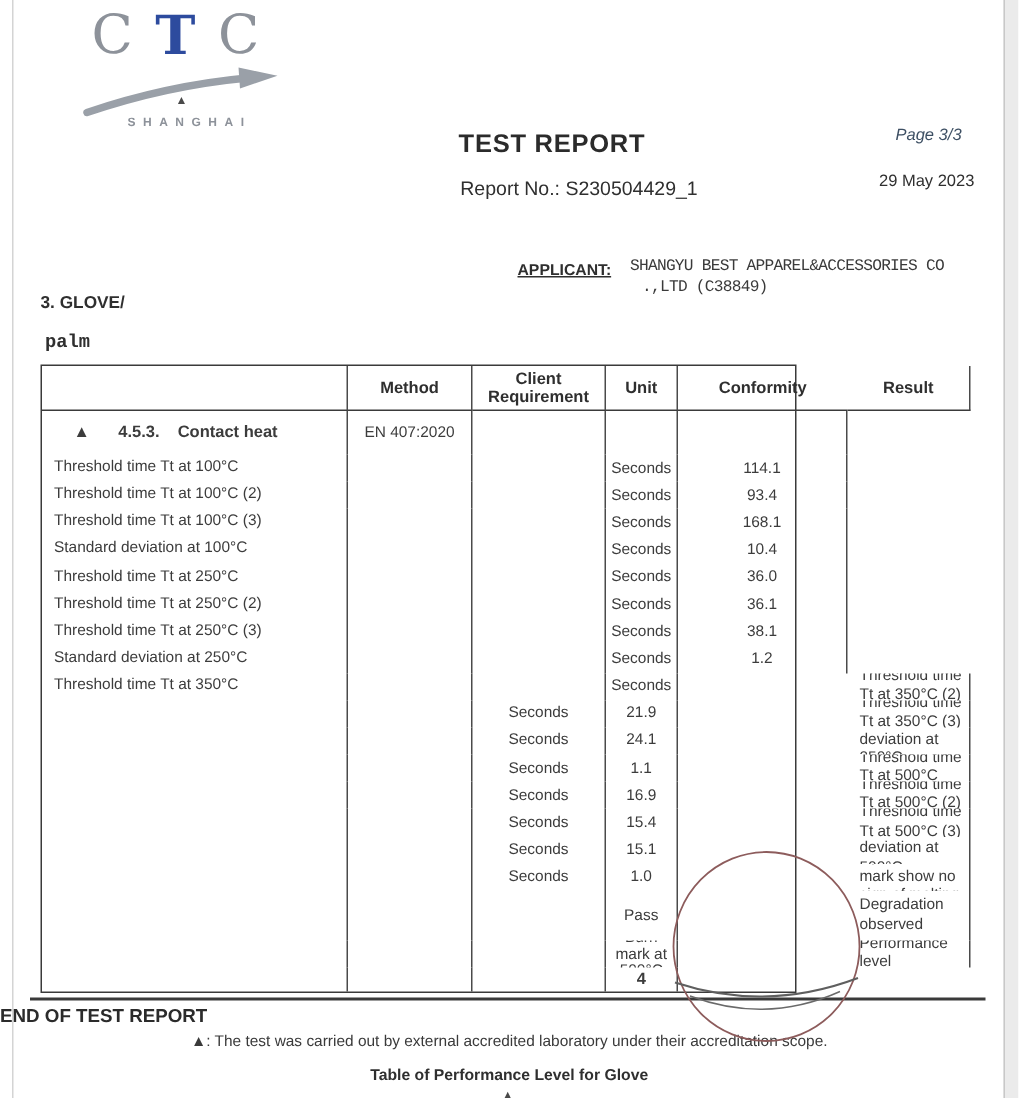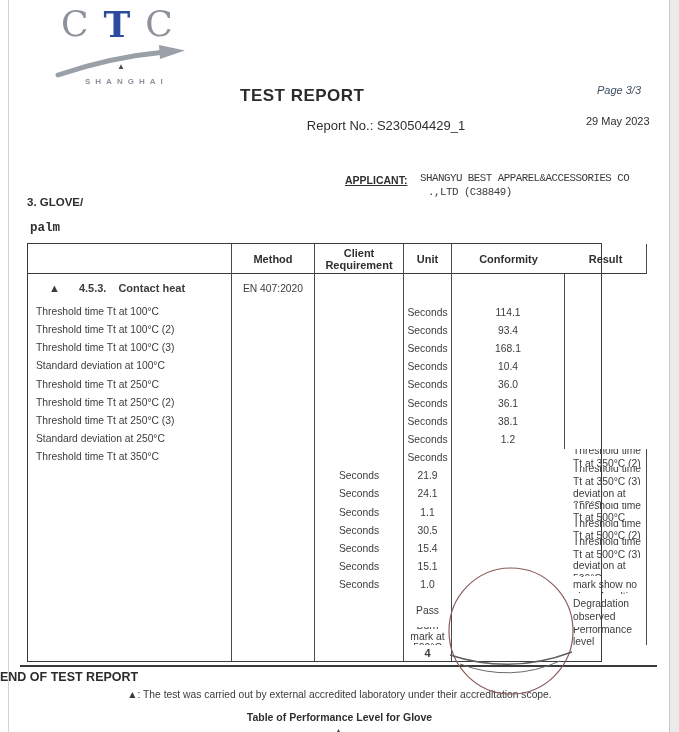--- a/index.html
+++ b/index.html
@@ -26,35 +26,35 @@
     font-size: 36px; color: #8d929a; display: flex; gap: 15px; line-height: 1;
   }
   .logo-letters .t { color: #2d4b9e; font-weight: bold; }
   .logo-arrow { position: absolute; left: -2px; top: 38px; }
   .logo-caret { position: absolute; left: 62px; top: 56px; font-size: 8px; color: #4a4a4a; }
   .logo-city {
     position: absolute; left: 30px; top: 71px;
     font-size: 8px; font-weight: bold; letter-spacing: 5px; color: #8d929a;
   }
 
-  .title { left: 240px; top: 86px; width: 256px; font-size: 17px; font-weight: bold; letter-spacing: 0.5px; color: #2b2b2b; }
+  .title { left: 240px; top: 86px; width: 256px; text-align: center; font-size: 17px; font-weight: bold; letter-spacing: 0.5px; color: #2b2b2b; }
   .report-no { left: 256px; top: 118px; width: 260px; text-align: center; font-size: 13px; color: #2f2f2f; }
   .page-label { left: 597px; top: 84px; font-size: 11px; color: #3d4f63; font-style: italic; }
   .date { left: 586px; top: 115px; font-size: 11px; color: #2f2f2f; }
 
   .applicant-label { left: 345px; top: 174px; font-size: 10.5px; font-weight: bold; text-decoration: underline; color: #2f2f2f; }
   .applicant-name1 { left: 420px; top: 172px; font-size: 10.8px; font-family: "Liberation Mono", monospace; letter-spacing: -0.5px; color: #3a3a3a; white-space: nowrap; }
   .applicant-name2 { left: 428px; top: 186px; font-size: 10.8px; font-family: "Liberation Mono", monospace; letter-spacing: -0.5px; color: #3a3a3a; }
 
   .section-title { left: 27px; top: 196px; font-size: 11.5px; font-weight: bold; color: #2f2f2f; }
   .section-sub { left: 30px; top: 221px; font-size: 12.5px; font-weight: bold; font-family: "Liberation Mono", monospace; color: #2f2f2f; }
 
   
   .report-table {
-    left: 27px; top: 243px; width: 575px;
+    left: 27px; top: 243px; width: 504px;
     display: grid;
     grid-template-columns: 204px 83px 89px 48px 113px 82px;
     grid-template-rows: 30px 29px repeat(16, 18.2px) 33px 18px 16px;
     border: 1.5px solid #3a3a3a;
     background: #fff;
   }
   .cell { border-right: 1px solid #4a4a4a; display: flex; align-items: center; font-size: 10.3px; color: #3c3c3c; overflow: hidden; }
   .cell.lastcol { border-right: none; }
   .hcell { border-bottom: 1.5px solid #3a3a3a; justify-content: center; text-align: center; font-size: 11px; font-weight: bold; color: #2f2f2f; line-height: 12px; }
   .c-label { padding-left: 8px; line-height: 12.5px; }
@@ -232,21 +232,21 @@
   <div class="cell c-unit">Seconds</div>
   <div class="cell c-result">1.1</div>
   <div class="cell c-conf lastcol"></div>
 
   <div class="cell c-label">
       <span class="lbl">Threshold time Tt at 500°C</span>
     </div>
   <div class="cell c-method"></div>
   <div class="cell c-client"></div>
   <div class="cell c-unit">Seconds</div>
-  <div class="cell c-result">30.5</div>
+  <div class="cell c-result">16.9</div>
   <div class="cell c-conf lastcol"></div>
 
   <div class="cell c-label">
       <span class="lbl">Threshold time Tt at 500°C (2)</span>
     </div>
   <div class="cell c-method"></div>
   <div class="cell c-client"></div>
   <div class="cell c-unit">Seconds</div>
   <div class="cell c-result">15.4</div>
   <div class="cell c-conf lastcol"></div>

